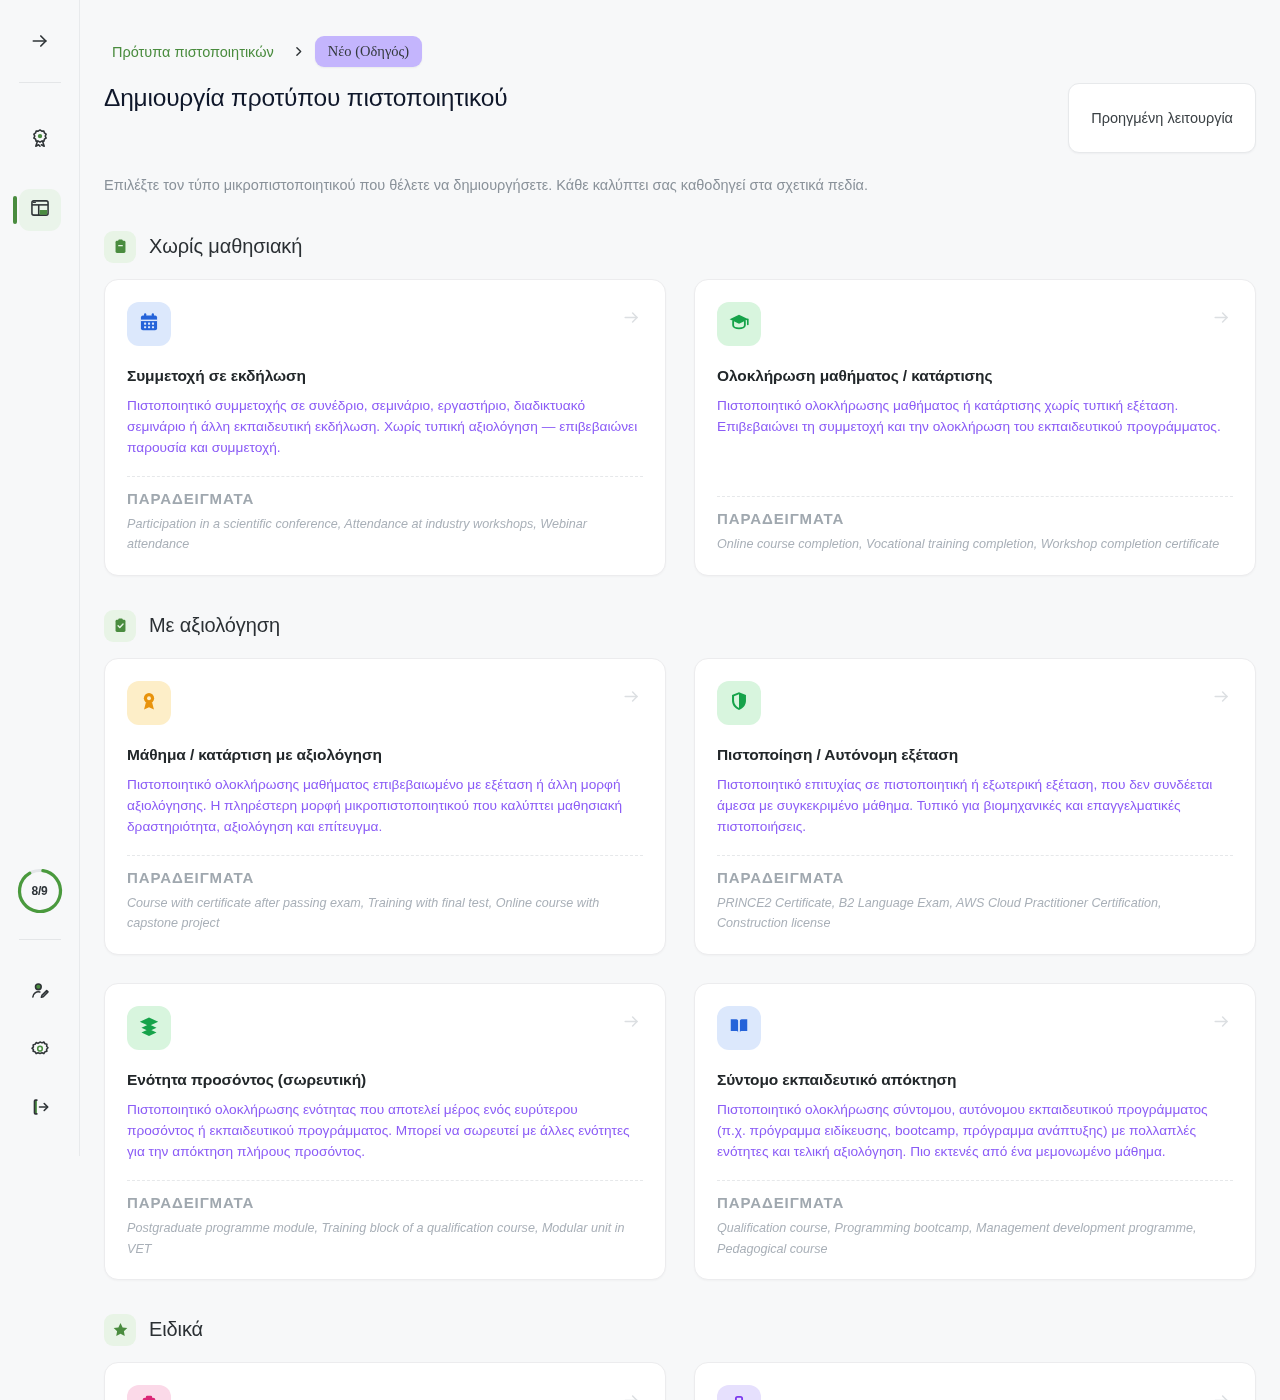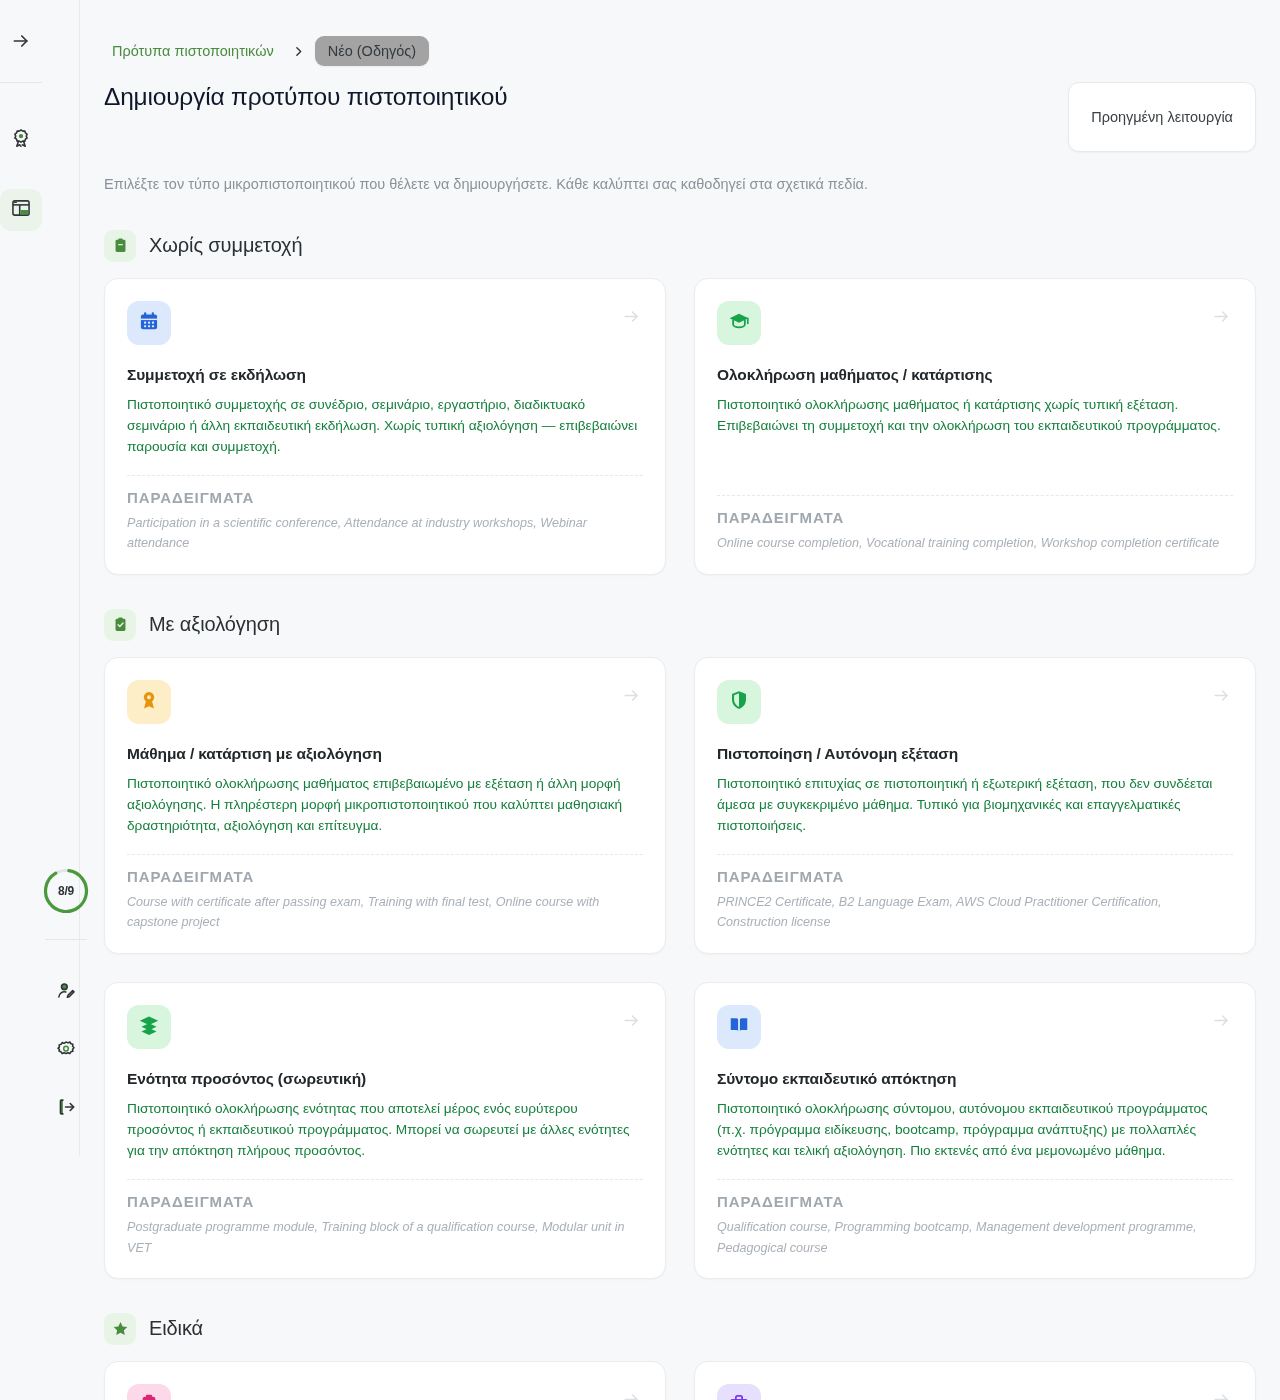--- a/index.html
+++ b/index.html
@@ -10,21 +10,21 @@
     font-family: "Liberation Sans", "DejaVu Sans", sans-serif;
     overflow: hidden;
   }
   .app { position: relative; width: 1280px; height: 1400px; display: flex; }
 
   
   .sidebar {
     width: 80px; height: 1156px;
     background: #f7f8f9;
     border-right: 1px solid #e8eaec;
-    display: flex; flex-direction: row; 
+    display: flex; flex-direction: column; align-items: center;
     flex: 0 0 80px;
   }
   .sb-top { padding-top: 22px; display:flex; flex-direction:column; align-items:center; width:100%; }
   .sb-icon-btn {
     width: 42px; height: 42px; border-radius: 11px;
     display: flex; align-items: center; justify-content: center;
     cursor: pointer; position: relative;
   }
   .sb-divider { width: 42px; height: 1px; background: #e4e6e8; margin: 18px 0; }
   .sb-item {
@@ -53,23 +53,24 @@
   .content { padding-left: 0px; }
 
   
   .breadcrumb { display: flex; align-items: center; gap: 6px; padding-top: 36px; }
   .bc-link {
     color: #4a8c3f; font-size: 14.5px; padding: 6px 8px; border-radius: 7px;
     cursor: pointer; text-decoration: none;
   }
   .bc-sep { color: #2f3437; font-size: 15px; font-weight: 700; display:flex; align-items:center; padding:0 4px;}
   .bc-current {
-    background: #a3a3a3; color: #33393d; font-size: 14.5px;
+    background: #c4b5fd; color: #33393d; font-size: 14.5px;
     padding: 7px 13px; border-radius: 9px;
     box-shadow: 0 1px 2px rgba(20,30,40,.06);
+    font-family: Liberation Serif, serif;
   }
 
   
   .title-row { display: flex; align-items: flex-start; justify-content: space-between; margin-top: 16px; }
   .page-title { font-size: 24.5px; font-weight: 400; color: #0f172a; letter-spacing: -0.2px; line-height:1.25; }
   .adv-btn {
     background: #ffffff; border: 1px solid #e7e9eb; border-radius: 11px;
     padding: 26px 22px; font-size: 14.5px; color: #3b4145; cursor: pointer;
     box-shadow: 0 1px 2px rgba(20,30,40,.04);
     font-family: inherit; white-space: nowrap;
@@ -91,21 +92,21 @@
     padding: 22px 22px 20px 22px; position: relative; cursor: pointer;
     display: flex; flex-direction: column;
     box-shadow: 0 1px 2px rgba(20,30,40,.03);
   }
   .card-icon {
     width: 44px; height: 44px; border-radius: 12px;
     display: flex; align-items: center; justify-content: center; margin-bottom: 21px;
   }
   .card-arrow { position: absolute; top: 28px; right: 24px; color: #dcdfe2; }
   .card-title { font-size: 15.5px; font-weight: 700; color: #22272a; margin-bottom: 10px; letter-spacing: -0.1px; }
-  .card-desc { font-size: 13.7px; color: #15803d; line-height: 1.54; flex: 1 1 auto; }
+  .card-desc { font-size: 13.7px; color: #8b5cf6; line-height: 1.54; flex: 1 1 auto; }
   .card-sep { border-top: 1px dashed #e6e8ea; margin: 18px 0 13px 0; }
   .ex-label { font-size: 15px; font-weight: 700; color: #a0a8af; letter-spacing: 0.9px; margin-bottom: 7px; }
   .ex-text { font-size: 12.6px; color: #a9b0b8; font-style: italic; line-height: 1.62; }
 
   
   .footer {
     position: absolute; left: 80px; right: 0; bottom: 0; height: 38px;
     background: #f7f8f9; border-top: 1px solid #ebedef;
     display: flex; align-items: center; justify-content: space-between;
     padding: 0 24px 0 24px; font-size: 11.6px;
@@ -218,21 +219,21 @@
 
       <div id="sections-host">
           <div class="section-header">
             <span class="sec-badge">
               <svg width="17" height="17" viewBox="0 0 24 24">
                 <rect x="5" y="4" width="14" height="17" rx="2" fill="#4a8c3f" stroke="none"></rect>
                 <rect x="9" y="2" width="6" height="4" rx="1.2" fill="#4a8c3f" stroke="none"></rect>
                 <rect x="8.6" y="10" width="6.8" height="1.8" rx="0.8" fill="#e8f4e6" stroke="none"></rect>
               </svg>
             </span>
-            <span class="sec-title">Χωρίς συμμετοχή</span>
+            <span class="sec-title">Χωρίς μαθησιακή</span>
           </div>
           <div class="card-grid">
             <div class="card">
               <span class="card-icon" style="background:#dce8fc">
                 <span><svg width="22" height="22" viewBox="0 0 24 24">
                     <rect x="3.2" y="5" width="17.6" height="16" rx="2.2" fill="#2563d9" stroke="none"></rect>
                     <rect x="3.2" y="9.4" width="17.6" height="1.6" fill="#dce8fc" stroke="none"></rect>
                     <rect x="6.6" y="2.4" width="2.4" height="4.4" rx="1.1" fill="#2563d9" stroke="none"></rect>
                     <rect x="15" y="2.4" width="2.4" height="4.4" rx="1.1" fill="#2563d9" stroke="none"></rect>
                     <g fill="#dce8fc">

